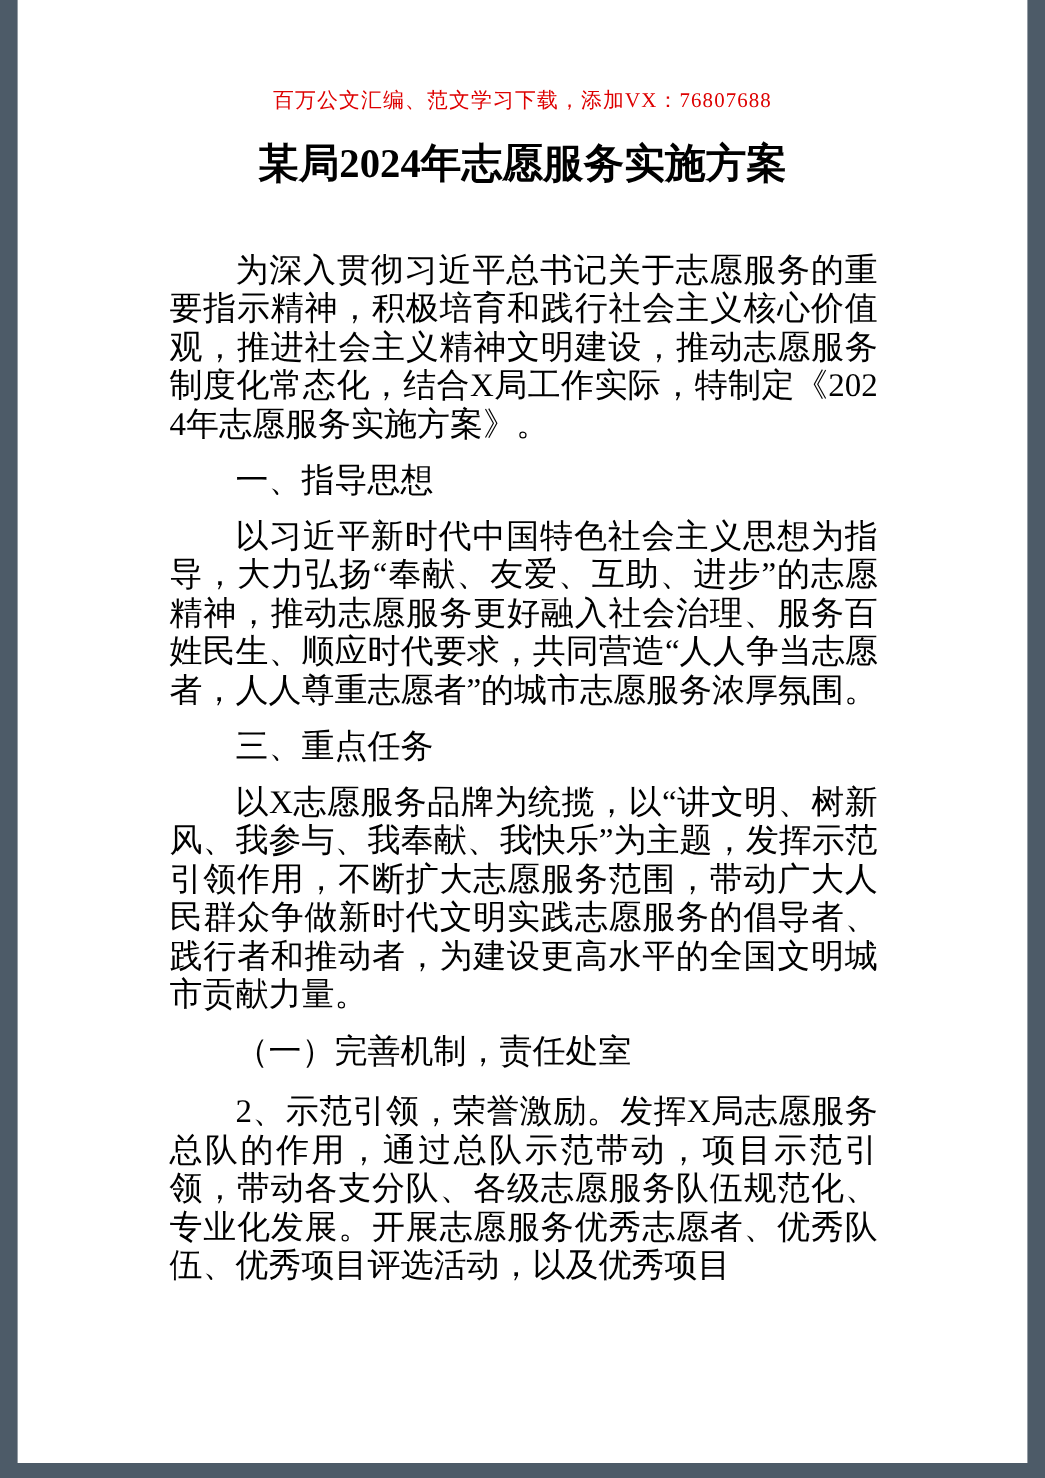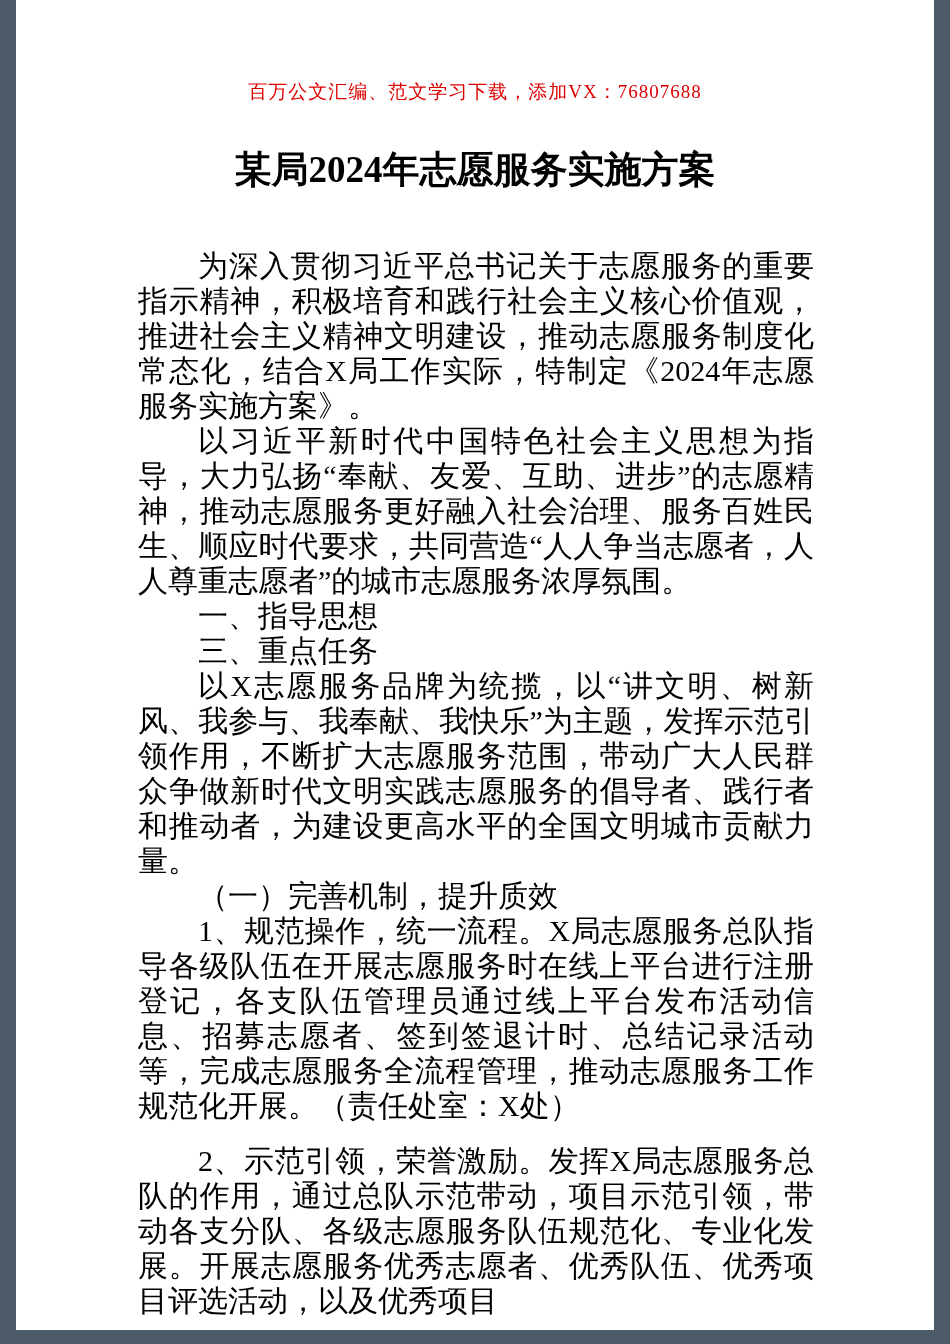--- a/index.html
+++ b/index.html
@@ -26,57 +26,56 @@
     overflow: hidden;
   }
   .notice {
     text-align: center;
     color: #dd0000;
     font-size: 19px;
     line-height: 24px;
     letter-spacing: 1px;
   }
   .doc-title {
-    margin-top: 44px;
+    margin-top: 24px;
     text-align: center;
     font-size: 37px;
     font-weight: bold;
     color: #000000;
     line-height: 44px;
   }
   .content {
     margin-top: 56px;
     padding: 0 120px 0 122px;
     font-size: 30px;
     line-height: 35px;
     color: #000000;
     text-align: justify;
   }
   .content p {
-    margin: 0;
+    margin: 16px;
     text-indent: 2em;
     word-break: break-all;
   }
   .content p.gap-top {
     margin-top: 20px;
   }
 </style>
 </head>
 <body>
 
 <div class="page">
 
   <div class="notice">百万公文汇编、范文学习下载，添加VX：76807688</div>
 
   <h1 class="doc-title">某局2024年志愿服务实施方案</h1>
 
   <div class="content">
     <p>为深入贯彻习近平总书记关于志愿服务的重要指示精神，积极培育和践行社会主义核心价值观，推进社会主义精神文明建设，推动志愿服务制度化常态化，结合X局工作实际，特制定《2024年志愿服务实施方案》。</p>
+    <p>一、指导思想</p>
     <p>以习近平新时代中国特色社会主义思想为指导，大力弘扬“奉献、友爱、互助、进步”的志愿精神，推动志愿服务更好融入社会治理、服务百姓民生、顺应时代要求，共同营造“人人争当志愿者，人人尊重志愿者”的城市志愿服务浓厚氛围。</p>
-    <p>一、指导思想</p>
     <p>三、重点任务</p>
     <p>以X志愿服务品牌为统揽，以“讲文明、树新风、我参与、我奉献、我快乐”为主题，发挥示范引领作用，不断扩大志愿服务范围，带动广大人民群众争做新时代文明实践志愿服务的倡导者、践行者和推动者，为建设更高水平的全国文明城市贡献力量。</p>
-    <p>（一）完善机制，提升质效</p>
-    <p>1、规范操作，统一流程。X局志愿服务总队指导各级队伍在开展志愿服务时在线上平台进行注册登记，各支队伍管理员通过线上平台发布活动信息、招募志愿者、签到签退计时、总结记录活动等，完成志愿服务全流程管理，推动志愿服务工作规范化开展。（责任处室：X处）</p>
+    <p>（一）完善机制，责任处室</p>
     <p class="gap-top">2、示范引领，荣誉激励。发挥X局志愿服务总队的作用，通过总队示范带动，项目示范引领，带动各支分队、各级志愿服务队伍规范化、专业化发展。开展志愿服务优秀志愿者、优秀队伍、优秀项目评选活动，以及优秀项目</p>
   </div>
 
 </div>
 
 </body></html>

